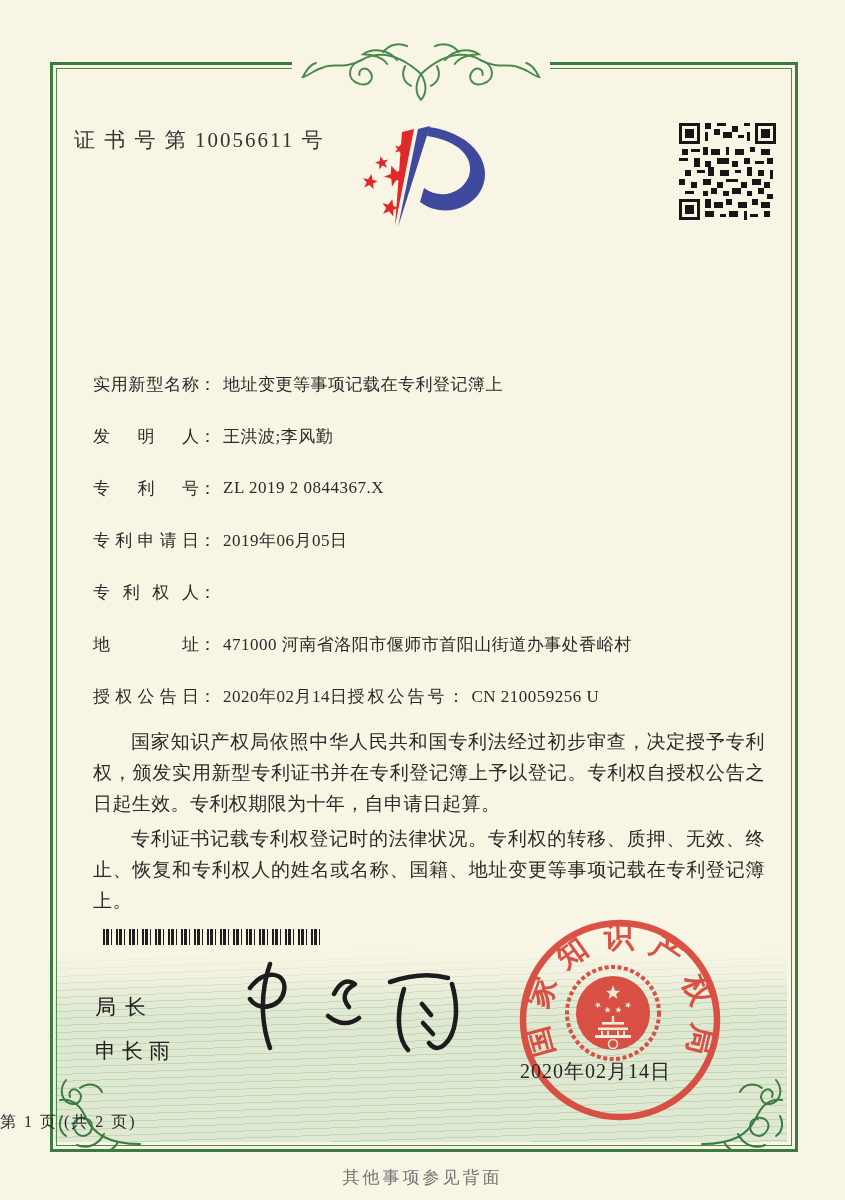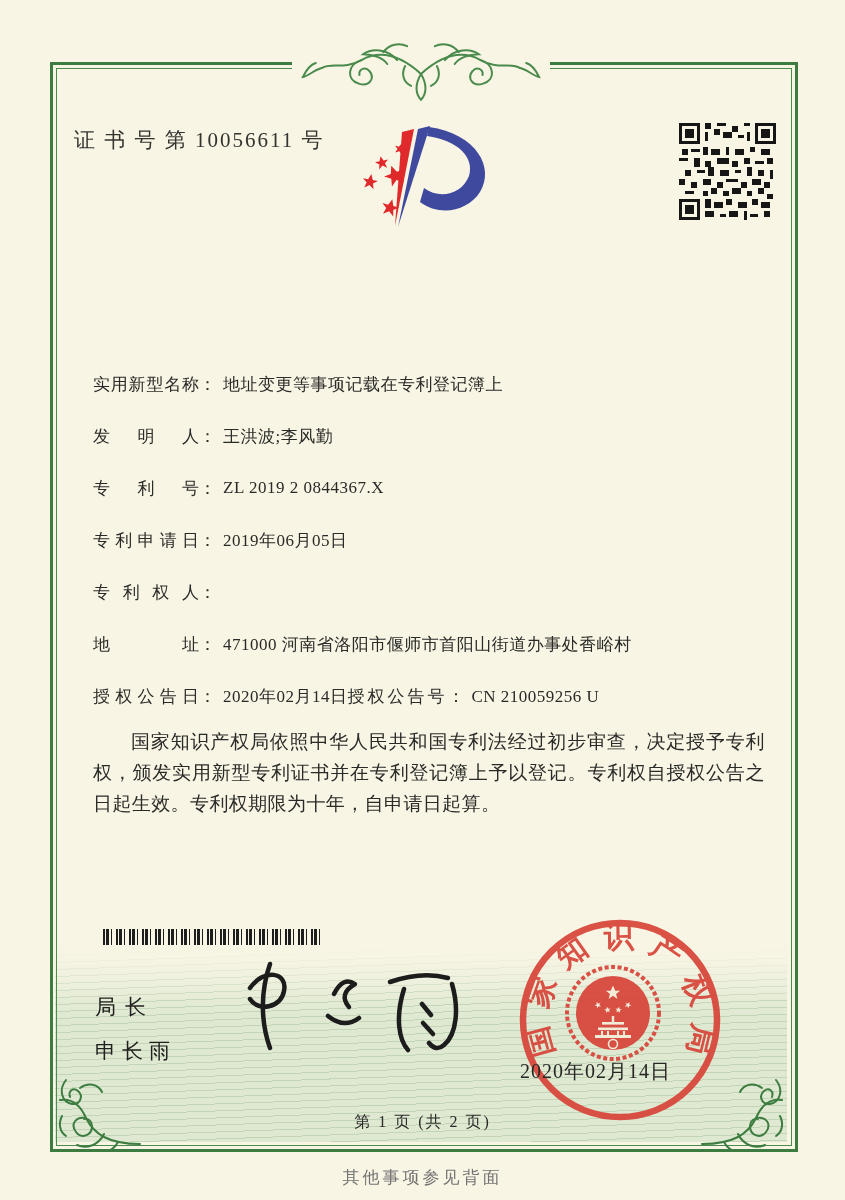--- a/index.html
+++ b/index.html
@@ -47,21 +47,21 @@
       #1e1e1e 3px 6px,rgba(0,0,0,0) 6px 8px,#1e1e1e 8px 9px,rgba(0,0,0,0) 9px 13px);}
   
   .signer{position:absolute;left:95px;top:993px;z-index:4;font-size:21px;color:#20201e;}
   .signer .line1{letter-spacing:9px;}
   .signer .line2{margin-top:16px;letter-spacing:6px;}
   .signature{position:absolute;left:228px;top:948px;width:250px;height:118px;z-index:4;}
   .seal{position:absolute;left:515px;top:915px;width:210px;height:210px;z-index:5;opacity:.93;}
   .seal-date{position:absolute;left:520px;top:1058px;width:190px;z-index:6;
     font-size:20px;letter-spacing:1px;color:#262624;}
   
-  .page-footer{position:absolute;left:0;top:1112px;width:100%;text-align:center;
+  .page-footer{position:absolute;left:0;top:1112px;width:100%;
     font-size:16px;letter-spacing:2px;z-index:4;color:#2a2a28;}
   .back-note{position:absolute;left:0;top:1166px;width:100%;text-align:center;
     font-size:17px;letter-spacing:3px;color:#737373;z-index:4;}
   svg{display:block;}
 </style>
 </head>
 <body>
 
 <div class="page">
 
@@ -249,20 +249,21 @@
     </div>
 
     <div class="field-row">
       <span class="f-label">授权公告日</span>
         <span class="f-colon">：</span>
         <span class="f-value">2020年02月14日</span>
       <span class="grant-pair2"><span class="grant-label2">授权公告号</span><span class="f-colon">：</span><span class="f-value">CN 210059256 U</span></span>
     </div>
 
     <p class="body-par">国家知识产权局依照中华人民共和国专利法经过初步审查，决定授予专利权，颁发实用新型专利证书并在专利登记簿上予以登记。专利权自授权公告之日起生效。专利权期限为十年，自申请日起算。</p>
+    <p class="body-par">专利证书记载专利权登记时的法律状况。专利权的转移、质押、无效、终止、恢复和专利权人的姓名或名称、国籍、地址变更等事项记载在专利登记簿上。</p>
   </div>
 
   <div class="barcode"></div>
 
   <div class="signer">
     <div class="line1">局长</div>
     <div class="line2">申长雨</div>
   </div>
 
   <div class="signature">

